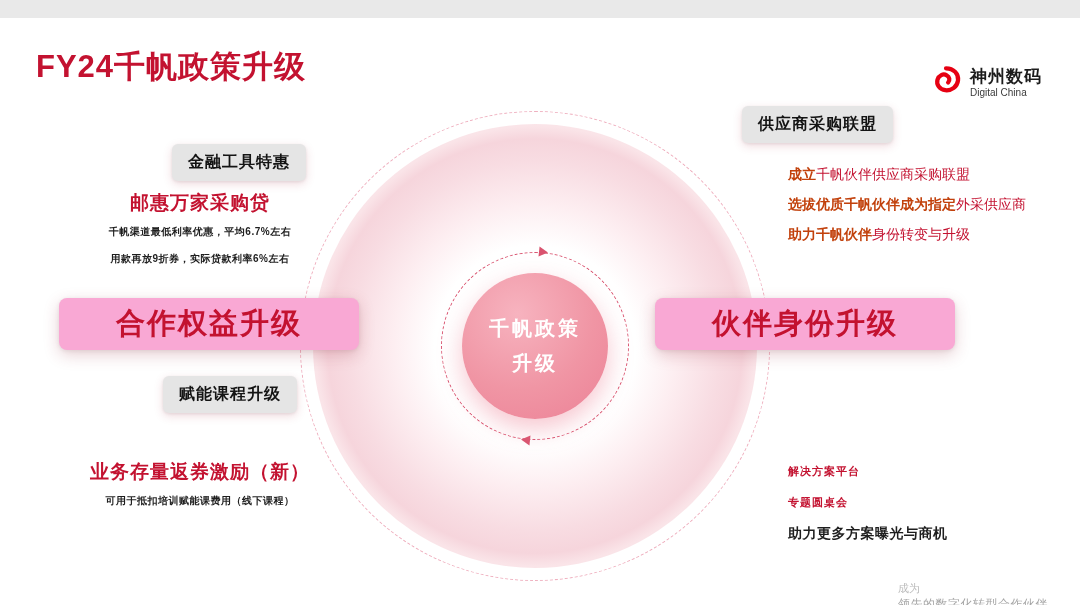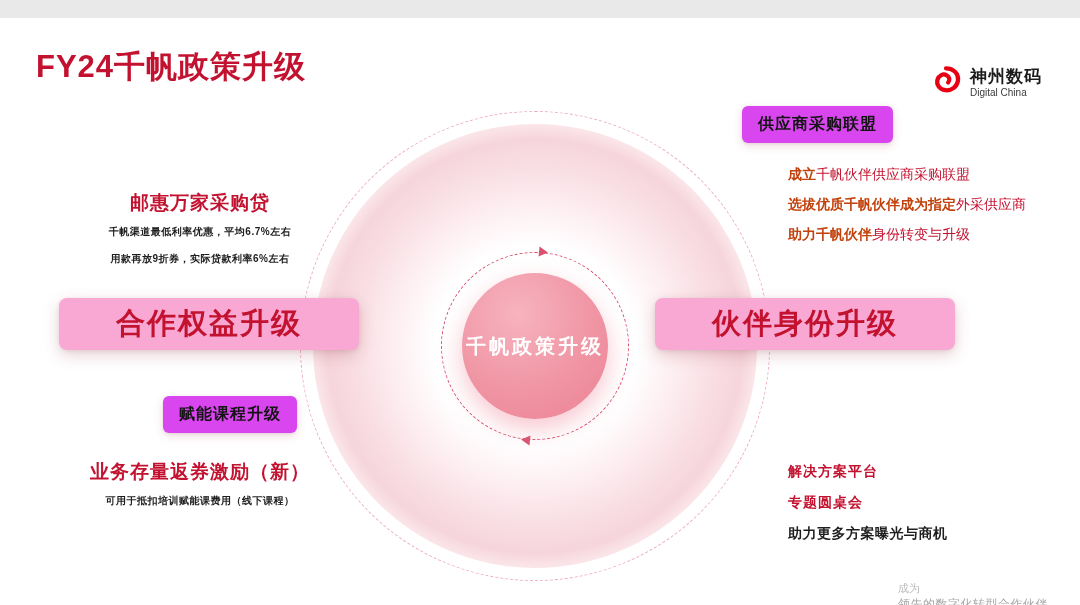--- a/index.html
+++ b/index.html
@@ -42,33 +42,33 @@
   }
   .arrow-bottom {
     bottom:-6px; left:calc(50% - 14px);
     border-top:5px solid transparent; border-bottom:5px solid transparent;
     border-right:9px solid #d9536f; transform:rotate(6deg);
   }
   .center-badge {
     width:146px; height:146px;
     background:radial-gradient(circle at 38% 28%, #f7b3bf 0%, #f095a4 55%, #ec8196 100%);
     box-shadow:0 10px 24px rgba(238,130,150,.45);
-    display:flex; flex-direction:row; align-items:center; justify-content:center;
+    display:flex; flex-direction:column; align-items:center; justify-content:center;
     color:#ffffff; font-weight:bold; font-size:20px; letter-spacing:3px; line-height:1.75;
   }
 
   
   .tag {
-    position:absolute; background:#d946ef; border-radius:6px;
+    position:absolute; background:#e5e5e5; border-radius:6px;
     box-shadow:0 3px 10px rgba(170,50,70,.18), 0 1px 3px rgba(0,0,0,.08);
     padding:8px 16px; font-size:16px; font-weight:bold; color:#141414;
     letter-spacing:1px; white-space:nowrap;
   }
   .tag-finance  { left:172px; top:126px; }
-  .tag-course   { left:163px; top:378px; }
+  .tag-course   { left:163px; top:358px; }
   .tag-supplier { left:742px; top:88px; }
   .tag-solution { left:788px; top:378px; }
 
   
   .big-tag {
     position:absolute; width:300px; height:52px; background:#f9a8d4; border-radius:8px;
     box-shadow:0 5px 16px rgba(150,40,60,.22), 0 1px 4px rgba(0,0,0,.08);
     display:flex; align-items:center; justify-content:center;
     font-size:29px; font-weight:bold; color:#c31230; letter-spacing:2px;
   }
@@ -80,21 +80,21 @@
   .finance-text { left:0; top:170px; }
   .course-text  { left:0; top:439px; }
   .hl { color:#c31230; font-weight:bold; font-size:19px; letter-spacing:1px; line-height:30px; }
   .body-line { color:#1e1e1e; font-weight:600; font-size:10px; letter-spacing:.5px; line-height:27px; }
 
   
   .supplier-text { position:absolute; left:788px; top:141px; font-size:14px; line-height:30px; white-space:nowrap; }
   .supplier-text .b { color:#c2410c; font-weight:700; }
   .supplier-text .r { color:#c31230; font-weight:normal; }
   .solution-text { position:absolute; left:788px; top:438px; line-height:31px; white-space:nowrap; }
-  .solution-text .hl { font-size:14px; display:block; line-height:31px; }
+  .solution-text .hl { font-size:11px; display:block; line-height:31px; }
   .solution-text .body-line { font-size:14px; display:block; line-height:31px; }
 
   
   .footer { position:absolute; left:898px; top:563px; line-height:1.35; opacity:.9; }
   .footer .f1 { font-size:11px; color:#b3b3b3; }
   .footer .f2 { font-size:12px; color:#9b9b9b; letter-spacing:.5px; }
 </style>
 </head>
 <body>
 
@@ -120,20 +120,21 @@
     <div class="ring-dashed-inner">
       <span class="arrow arrow-top"></span>
       <span class="arrow arrow-bottom"></span>
     </div>
     <div class="center-badge">
       <span>千帆政策</span>
       <span>升级</span>
     </div>
   </div>
 
+  <div class="tag tag-finance">金融工具特惠</div>
   <div class="blk-center finance-text">
     <div class="hl">邮惠万家采购贷</div>
     <div class="body-line">千帆渠道最低利率优惠，平均6.7%左右</div>
     <div class="body-line">用款再放9折券，实际贷款利率6%左右</div>
   </div>
 
   <div class="big-tag big-tag-left">合作权益升级</div>
 
   <div class="tag tag-course">赋能课程升级</div>
   <div class="blk-center course-text">

